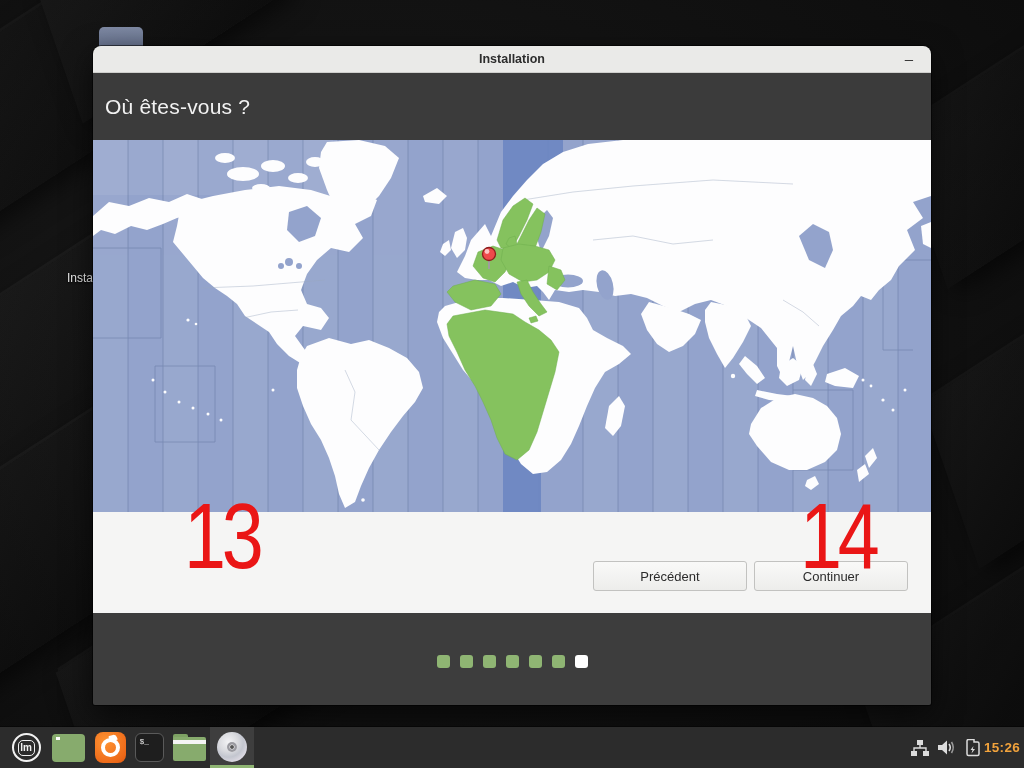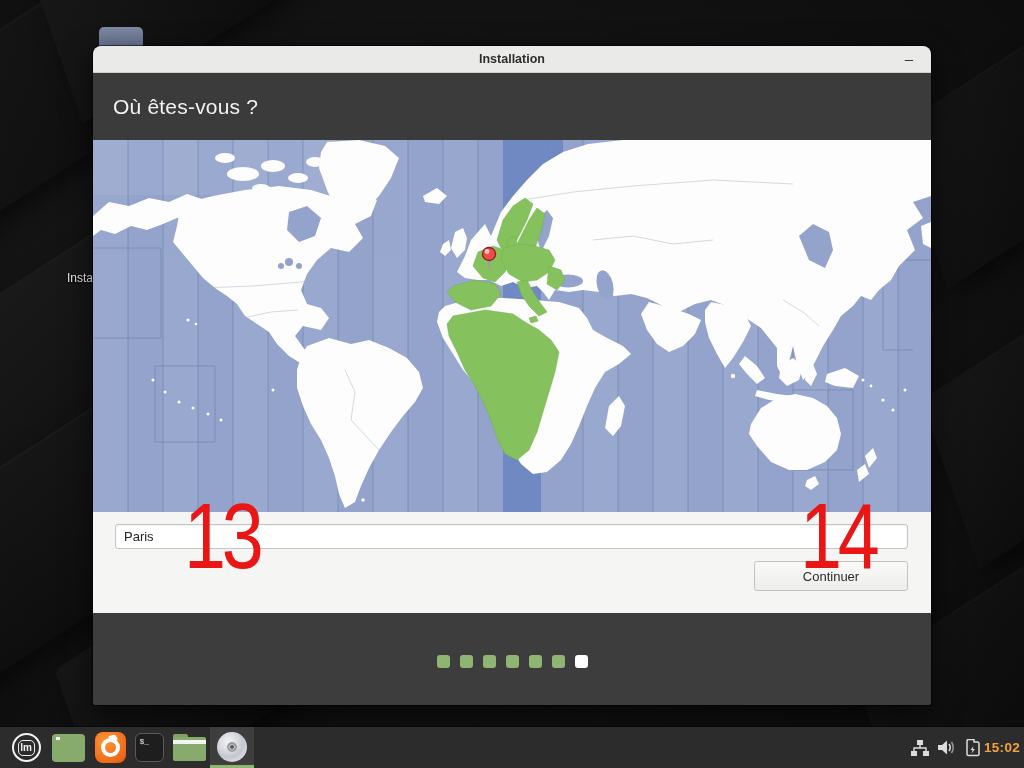--- a/index.html
+++ b/index.html
@@ -24,21 +24,21 @@
   .window { position:absolute; left:93px; top:46px; width:838px; height:659px; z-index:5;
     border-radius:8px 8px 2px 2px; box-shadow:0 10px 30px rgba(0,0,0,0.6), 0 0 0 1px rgba(0,0,0,0.55);
     display:flex; flex-direction:column; overflow:hidden; }
   .titlebar { height:27px; background:var(--titlebar-bg);
     border-bottom:1px solid #cfcfcc; position:relative; flex:0 0 auto; }
   .titlebar .title { position:absolute; left:0; right:0; top:0; line-height:27px; text-align:center;
     font-size:12.5px; font-weight:bold; color:#2d2d2d;border-radius:8px; }
   .titlebar .min { position:absolute; right:14px; top:0; line-height:25px; font-size:15px;
     color:#3a3a3a; cursor:default; padding:0 4px; }
   .header { height:67px; background:var(--header-bg); flex:0 0 auto; display:flex; align-items:center; }
-  .header span { color:#f2f2f2; font-size:21px; margin-left:20px; letter-spacing:0.2px;text-align:right; }
+  .header span { color:#f2f2f2; font-size:21px; margin-left:12px; letter-spacing:0.2px;text-align:right; }
 
   .map { height:372px; flex:0 0 auto; position:relative; background:var(--map-ocean); }
   .map svg { display:block; }
 
   .content { height:101px; background:var(--content-bg); position:relative; flex:0 0 auto; }
   .city-input { position:absolute; left:22px; top:12px; width:793px; height:25px;
     border:1px solid #c3c3c1; border-radius:3px; background:#ffffff; color:#232323;
     font-size:13px; font-family:"Liberation Sans",sans-serif; padding:0 8px; outline:none;
     box-shadow:inset 0 1px 2px rgba(0,0,0,0.06); }
   .btnrow { position:absolute; top:49px; right:23px; display:flex; gap:7px; }
@@ -284,22 +284,22 @@
 
       <g>
         <rect x="395" y="120" width="2" height="9" fill="#9e9e9e"></rect>
         <circle cx="396" cy="114" r="6.5" fill="var(--pin-red)" stroke="#8f1d1d" stroke-width="1.3"></circle>
         <circle cx="394" cy="111.5" r="2.4" fill="#ffd2d2" opacity="0.9"></circle>
       </g>
     </svg>
   </div>
 
   <div class="content">
-    <input class="city-input" type="text" value="Paris" style="">
     <div class="btnrow">
+      <button class="btn">Précédent</button>
       <button class="btn">Continuer</button>
     </div>
   </div>
 
   <div class="footerbar">
     <div class="dots">
         <div class="dot done"></div>
         <div class="dot done"></div>
         <div class="dot done"></div>
         <div class="dot done"></div>
@@ -358,14 +358,14 @@
       <path d="M12,5 Q14.5,8.5 12,12" stroke="#dcdcdc" stroke-width="1.6" fill="none"></path>
       <path d="M14.5,3 Q18,8.5 14.5,14" stroke="#9a9a9a" stroke-width="1.6" fill="none"></path>
     </svg>
   </div>
   <div class="tb tray-icon" style="left:960px; width:24px;">
     <svg width="15" height="18" viewBox="0 0 15 18">
       <path d="M2,2 Q2,0.5 3.5,0.5 L9,0.5 L9,3 L12.5,3 Q14,3 14,4.5 L14,15 Q14,16.5 12.5,16.5 L3.5,16.5 Q2,16.5 2,15 Z" fill="none" stroke="#dcdcdc" stroke-width="1.5"></path>
       <path d="M8.5,7 L5.5,11 L7.5,11 L6.5,14.5 L10,10 L7.8,10 Z" fill="#dcdcdc"></path>
     </svg>
   </div>
-  <div class="tb clock" style="left:983px; width:38px;">15:02</div>
+  <div class="tb clock" style="left:983px; width:38px;">15:26</div>
 </div>
 
 </body></html>

